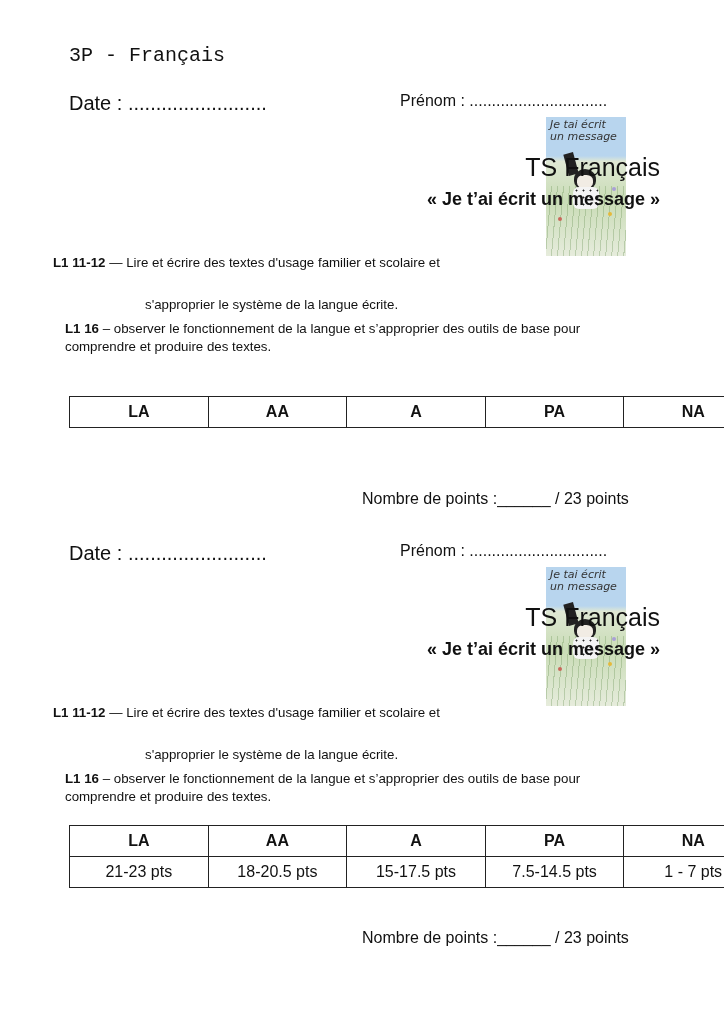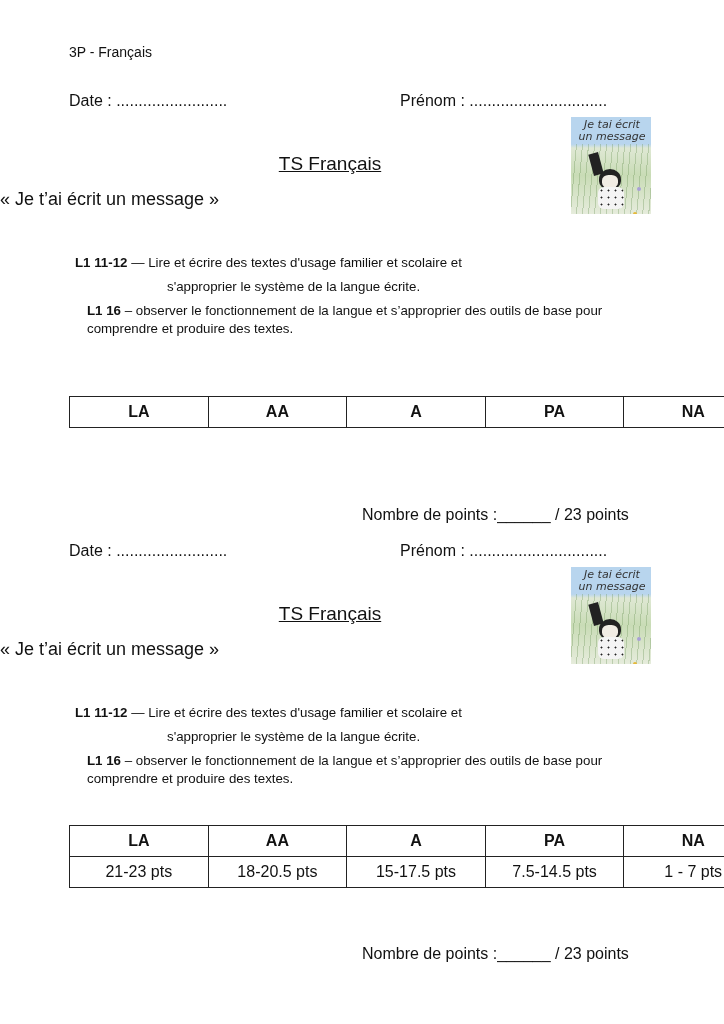--- a/index.html
+++ b/index.html
@@ -1,42 +1,41 @@
 <!DOCTYPE html>
 <html><head>
   <meta charset="utf-8">
   <style>
     html, body { margin: 0; padding: 0; background: #ffffff; }
     body {
       width: 724px; height: 1024px; position: relative; overflow: hidden;
       font-family: "Liberation Sans", sans-serif; color: #111;
     }
     .abs { position: absolute; }
-    .header-label { left: 69px; top: 44px; font-size: 14px; }
-    .date { left: 69px; font-size: 16px; text-align: center; }
+    .header-label { left: 69px; top: 44px; font-size: 20px; font-family: Liberation Mono, monospace; }
+    .date { left: 69px; font-size: 20px; text-align: center; }
     .prenom { left: 400px; font-size: 16px; }
-    .title { left: 0; width: 660px; text-align: center; font-size: 19px; text-decoration: underline; }
-    .subtitle { left: 0; width: 660px; text-align: left; font-size: 18px; font-weight: normal; }
-    .obj { left: 75px; font-size: 13.3px; line-height: 18px; width: 580px; }
+    .title { left: 0; width: 660px; text-align: right; font-size: 25px; }
+    .subtitle { left: 0; width: 660px; text-align: right; font-size: 18px; font-weight: bold; }
+    .obj { left: 53px; font-size: 13.3px; line-height: 18px; width: 580px; }
     .obj b { font-weight: bold; }
-    .obj .indent { padding-left: 92px; display: block; margin-top: 6px; }
+    .obj .indent { padding-left: 92px; display: block; margin-top: 24px; }
     .obj2 { margin-top: 6px; margin-left: 12px; }
     table.grade {
       position: absolute; left: 69px; width: 694px; border-collapse: collapse;
       font-size: 16px; text-align: center;
     }
     table.grade td, table.grade th {
       border: 1px solid #222; height: 30px; padding: 0; width: 20%;
     }
     table.grade th { font-weight: bold; }
-    .points { left: 362px; font-size: 16px; margin-top: 16px; }
+    .points { left: 362px; font-size: 16px; }
     .cover {
-      width: 80px; height: 97px; left: 571px; overflow: hidden;
+      width: 80px; height: 139px; left: 546px; overflow: hidden;
       background: linear-gradient(#b8d5ee 0%, #b8d5ee 28%, #dfe8d4 32%, #c9dcb6 60%, #e6ecdc 100%);
-      text-align: center;
     }
     .cover .cover-title {
       position: absolute; left: 4px; top: 2px; width: 74px;
       font-family: "DejaVu Sans", sans-serif; font-size: 11px; line-height: 12px; color: #333;
       font-style: italic;
     }
     .cover .girl-head {
       position: absolute; left: 28px; top: 52px; width: 22px; height: 20px;
       background: #222; border-radius: 50% 50% 40% 40%;
     }

